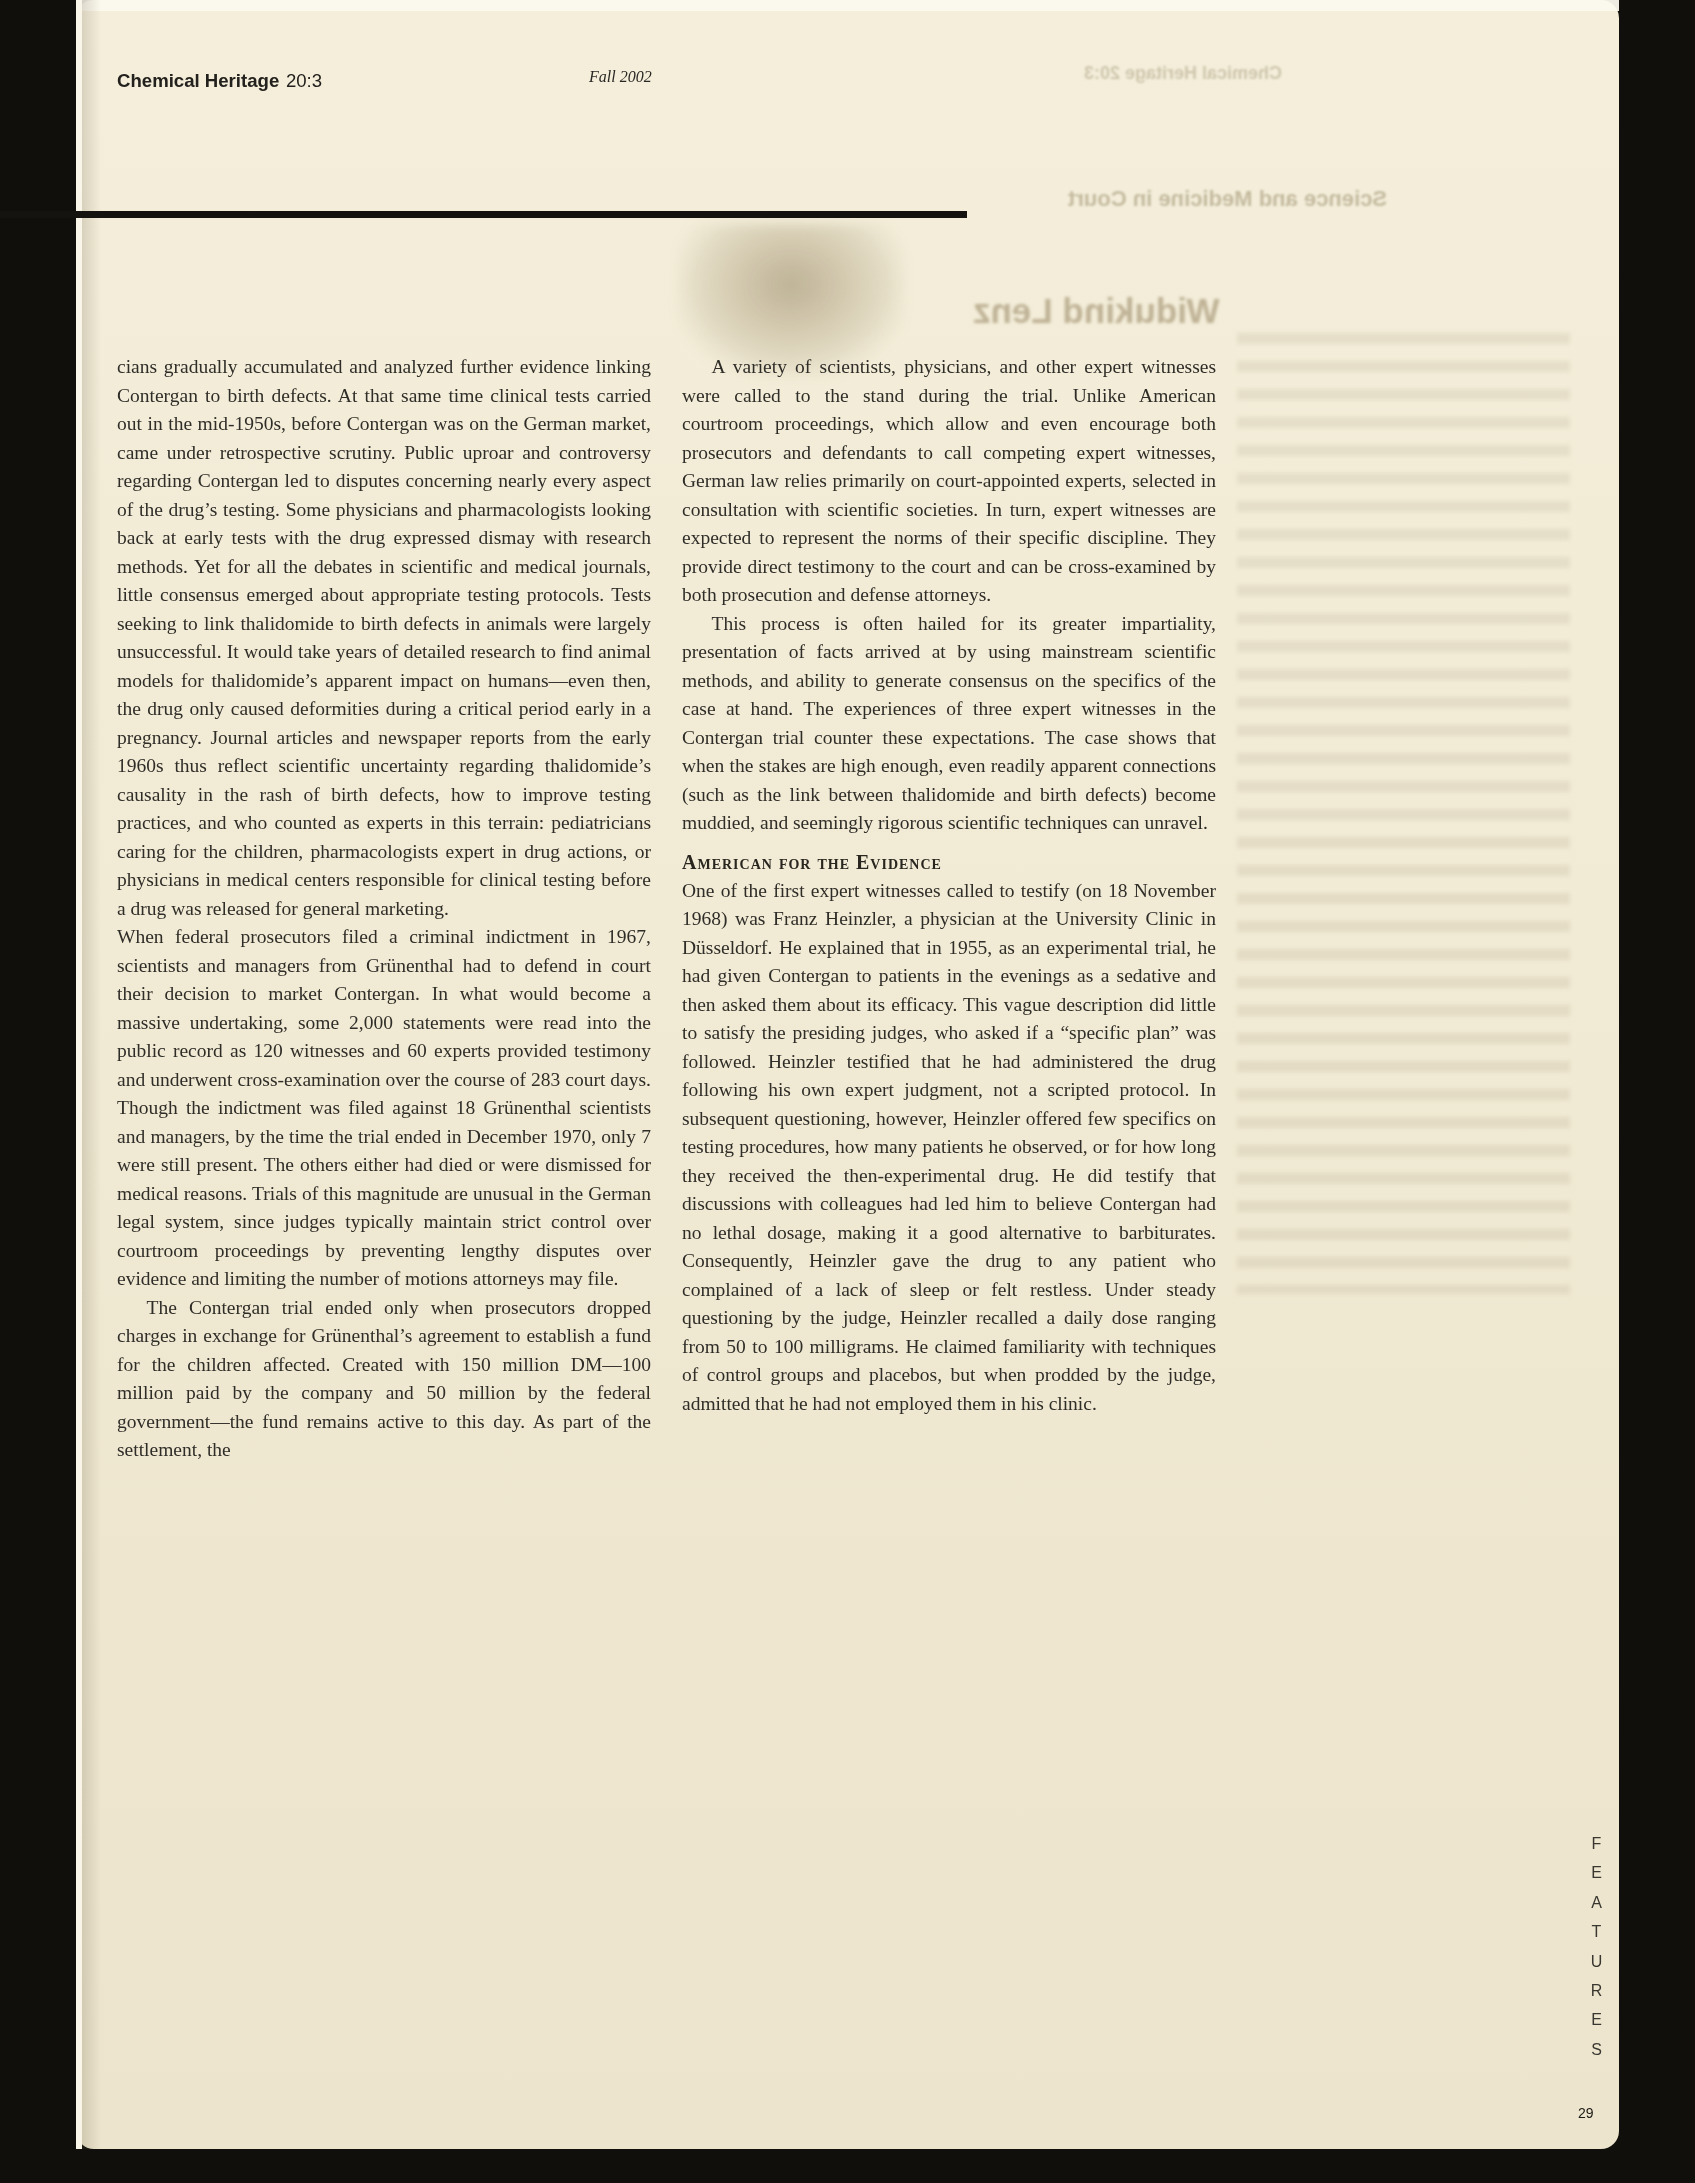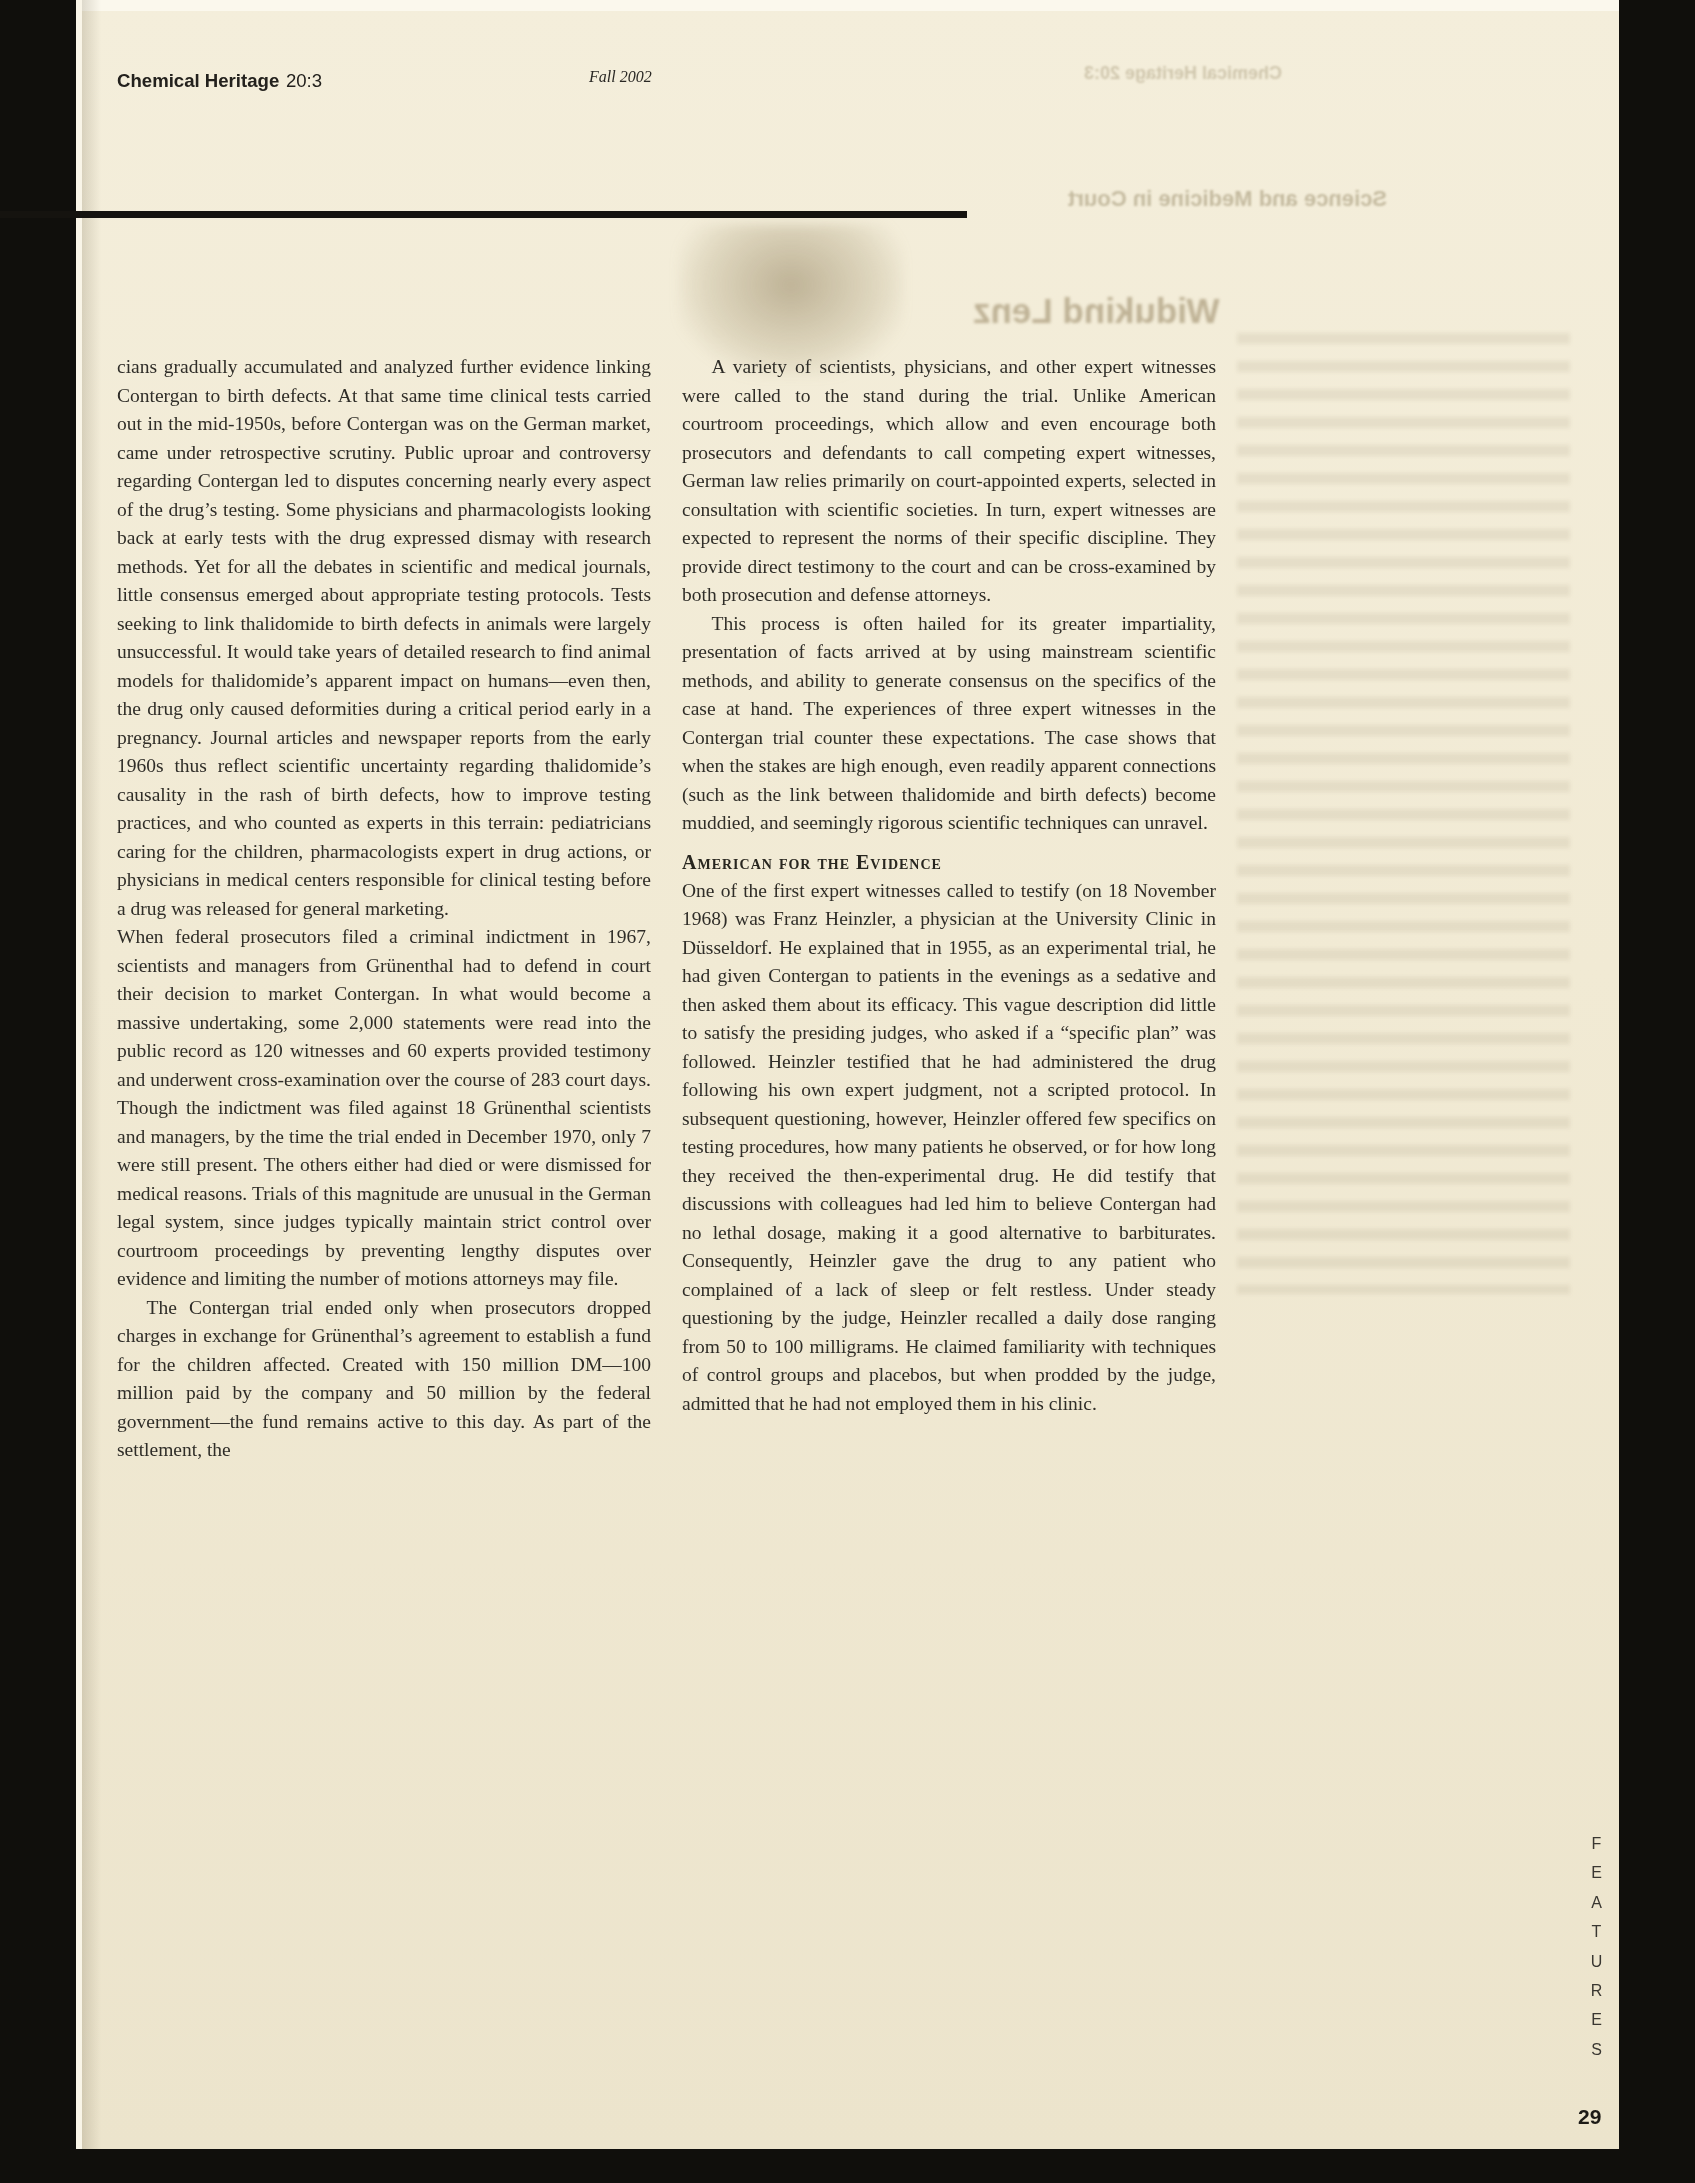--- a/index.html
+++ b/index.html
@@ -5,20 +5,21 @@
   html,body { margin:0; padding:0; background:#0b0a08; }
   .canvas {
     position:relative; width:1695px; height:2183px;
     background:#100f0c; overflow:hidden;
     font-family:"Liberation Serif", serif;
   }
   
   .paper {
     position:absolute; left:76px; top:0; width:1543px; height:2149px;
     background:linear-gradient(180deg,#f4eedb 0%, #f1ead4 45%, #ece4cc 100%);
+    border-radius:18px;
   }
   .paper-edge-top { position:absolute; left:0; top:0; width:100%; height:10.5px; background:#fbf8ee; opacity:.95; }
   .paper-edge-left { position:absolute; left:0; top:0; width:6.2px; height:100%; background:#f9f5e8; }
   .spine-shadow { position:absolute; left:6.2px; top:0; width:19px; height:100%;
     background:linear-gradient(90deg, rgba(90,80,55,0.18), rgba(90,80,55,0)); }
 
   
   .top-rule { position:absolute; left:0; top:211px; width:967px; height:6.7px; background:#15130f; z-index:5; }
 
   
@@ -44,22 +45,22 @@
 
   
   .features-label {
     position:absolute; left:1511px; top:1835px;
     writing-mode:vertical-rl; text-orientation:upright;
     font-family:"Liberation Sans", sans-serif; font-size:16px;
     letter-spacing:12.4px; color:#3a3731; z-index:4;
   }
   .page-number {
     position:absolute; left:1502px; top:2105px;
-    font-family:"Liberation Sans", sans-serif; font-weight:bold;
-    font-size:21px; color:#1c1a16; z-index:4;
+    font-family:"Liberation Sans", sans-serif; font-weight:normal;
+    font-size:14px; color:#1c1a16; z-index:4;
   }
 
   
   .bleed { position:absolute; transform:scaleX(-1); color:rgba(122,105,66,0.38);
     filter:blur(1px); font-family:"Liberation Sans", sans-serif; font-weight:bold;
     white-space:nowrap; z-index:1; }
   .bleed-running  { left:1008px; top:63px;  font-size:18px; color:rgba(122,105,66,0.30); }
   .bleed-section  { left:992px; top:186px;  font-size:22px; }
   .bleed-headline { left:897px; top:291px;  font-size:35px; color:rgba(118,98,58,0.42); filter:blur(1.4px); }
   .bleed-photo {

